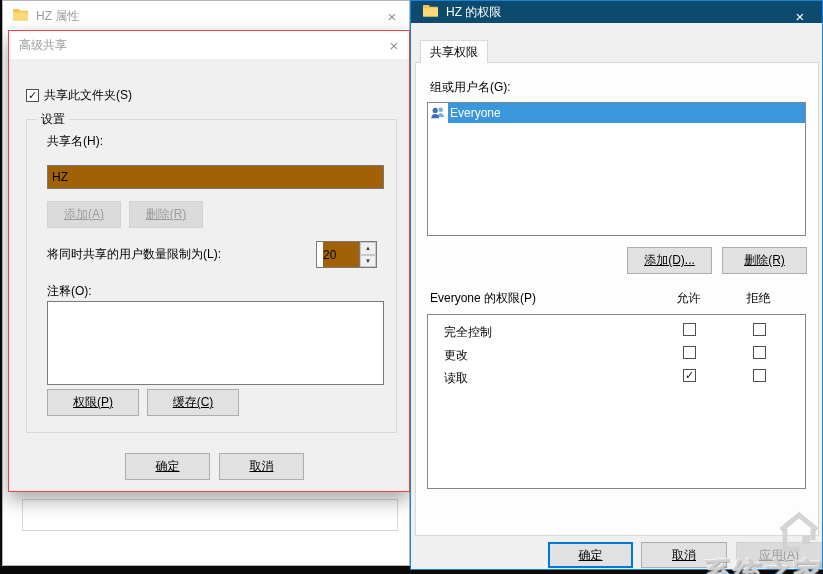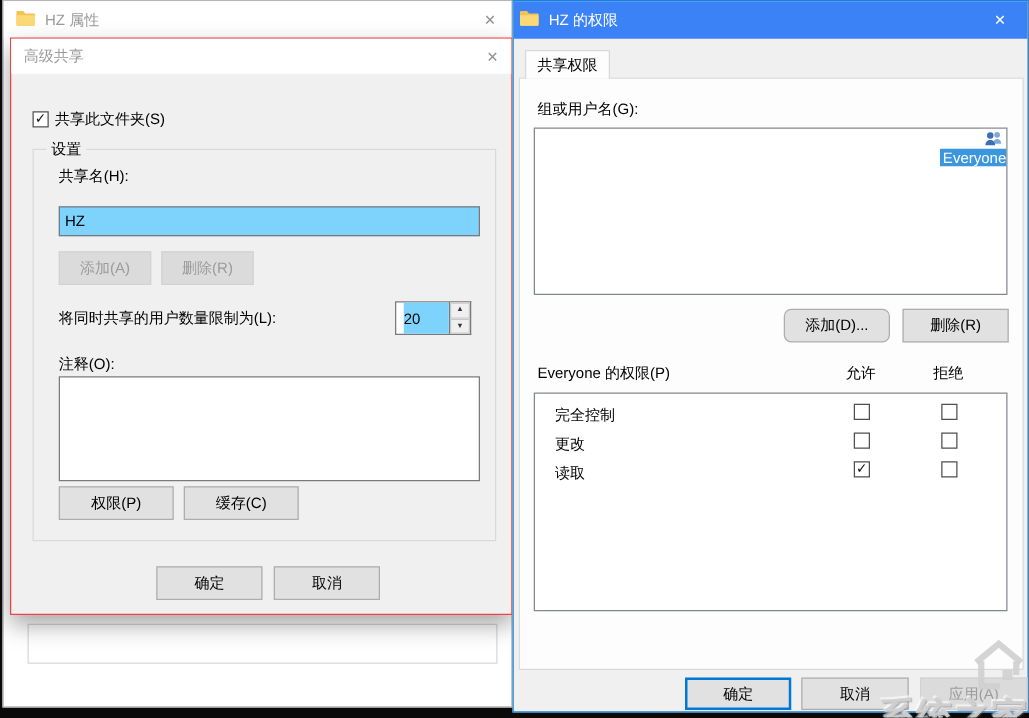--- a/index.html
+++ b/index.html
@@ -51,26 +51,26 @@
     width:13px; height:13px; background:#fff; border:1px solid #4f4f4f;
     display:inline-flex; align-items:center; justify-content:center;
     font-size:11px; line-height:1; color:#111; flex:0 0 13px;
   }
   .cb-row { display:flex; align-items:center; gap:5px; }
   .groupbox { border:1px solid #d9d9d9; }
   .groupbox .legend {
     position:absolute; top:-9px; left:10px; background:#f0f0f0; padding:0 4px;
   }
   .txt-input {
-    border:1px solid #7a7a7a; background:#7dd3fc; padding:0 4px;
+    border:1px solid #7a7a7a; background:#a16207; padding:0 4px;
     font-family:inherit; font-size:12px; color:#000; outline:none; width:100%; height:100%;
   }
   .btn {
     background:#e1e1e1; border:1px solid #adadad; font-family:inherit;
-    font-size:12px; color:#000; display:flex; align-items:center; justify-content:center;
+    font-size:12px; color:#000; display:flex; align-items:center; justify-content:center;text-decoration:underline;
   }
   .btn-disabled {
     background:#dbdbdb; border:1px solid #d2d2d2; color:#9c9c9c;
   }
   .spinner-field {
     left:0; top:0; width:44px; height:27px; border:1px solid #7a7a7a;
     background:#fff; padding-left:6px; display:flex; align-items:center;
   }
   .spin-btns {
     right:0; top:0; width:17px; height:27px; border:1px solid #7a7a7a; border-left:none;
@@ -84,42 +84,42 @@
     width:100%; height:100%; border:1px solid #7a7a7a; background:#fff;
     resize:none; font-family:inherit; font-size:12px; outline:none;
   }
 
   
   .dlg-perms {
     left:410px; top:0; width:413px; height:570px;
     background:#f0f0f0; border:1px solid #1883d7; z-index:3;
   }
   .dlg-perms .bar {
-    position:relative; height:30px; background:#3b82f6; color:#fff;
-    display:flex; align-items:center; padding-left:5px; gap:8px;
+    position:relative; height:22px; background:#0c4a6e; color:#fff;
+    display:flex; align-items:center; padding-left:12px; gap:8px;
   }
   .dlg-perms .bar .close-btn {
     position:absolute; right:0; top:0; width:44px; height:30px;
     display:flex; align-items:center; justify-content:center;
     color:#fff; font-size:15px;
   }
   .tab {
     left:9px; top:39px; width:68px; height:23px; background:#fdfdfd;
     border:1px solid #d9d9d9; border-bottom:none; z-index:2;
     display:flex; align-items:center; justify-content:center;
   }
   .tab-panel {
     left:4px; top:61px; width:404px; height:474px;
     background:#fdfdfd; border:1px solid #d9d9d9;
   }
   .listbox {
     left:11px; top:39px; width:379px; height:134px;
     background:#fff; border:1px solid #828790; overflow:hidden;
   }
-  .list-item { display:flex; align-items:flex-end; height:20px;flex-direction:column; }
+  .list-item { display:flex; align-items:center; height:20px; }
   .list-item .usr-icon { width:20px; height:20px; display:flex; align-items:center; justify-content:center; background:#fff; }
   .list-item .usr-name {
     flex:1; height:20px; display:flex; align-items:center; padding-left:2px;
     background:#3a96dd; color:#fff;
   }
   .perm-box {
     left:11px; top:251px; width:379px; height:175px;
     background:#fff; border:1px solid #828790; padding-top:6px;
   }
   .perm-row { position:relative; height:23px; }
@@ -234,21 +234,21 @@
             <circle cx="10.7" cy="4.8" r="2.3" fill="#7fa9d6"></circle>
             <path d="M7.4 12c0-2.4 1.5-3.8 3.3-3.8s3.3 1.4 3.3 3.8z" fill="#7fa9d6"></path>
             <circle cx="5.2" cy="5.4" r="2.6" fill="#3d6eb4"></circle>
             <path d="M1.3 13.2c0-2.6 1.7-4.2 3.9-4.2s3.9 1.6 3.9 4.2z" fill="#3d6eb4"></path>
           </svg>
         </span>
         <span class="usr-name">Everyone</span>
       </div>
     </div>
 
-    <div class="abs btn" style="left:211px; top:184px; width:85px; height:27px;border-radius:6px;">添加(D)...</div>
+    <div class="abs btn" style="left:211px; top:184px; width:85px; height:27px;">添加(D)...</div>
     <div class="abs btn" style="left:306px; top:184px; width:85px; height:27px;">删除(R)</div>
 
     <div class="abs" style="left:14px; top:227px;">Everyone 的权限(P)</div>
     <span class="abs col-head" style="left:250px;">允许</span>
     <span class="abs col-head" style="left:320px;">拒绝</span>
 
     <div class="abs perm-box">
       <div class="perm-row">
         <span class="perm-name">完全控制</span>
         <span class="cb allow"></span>

